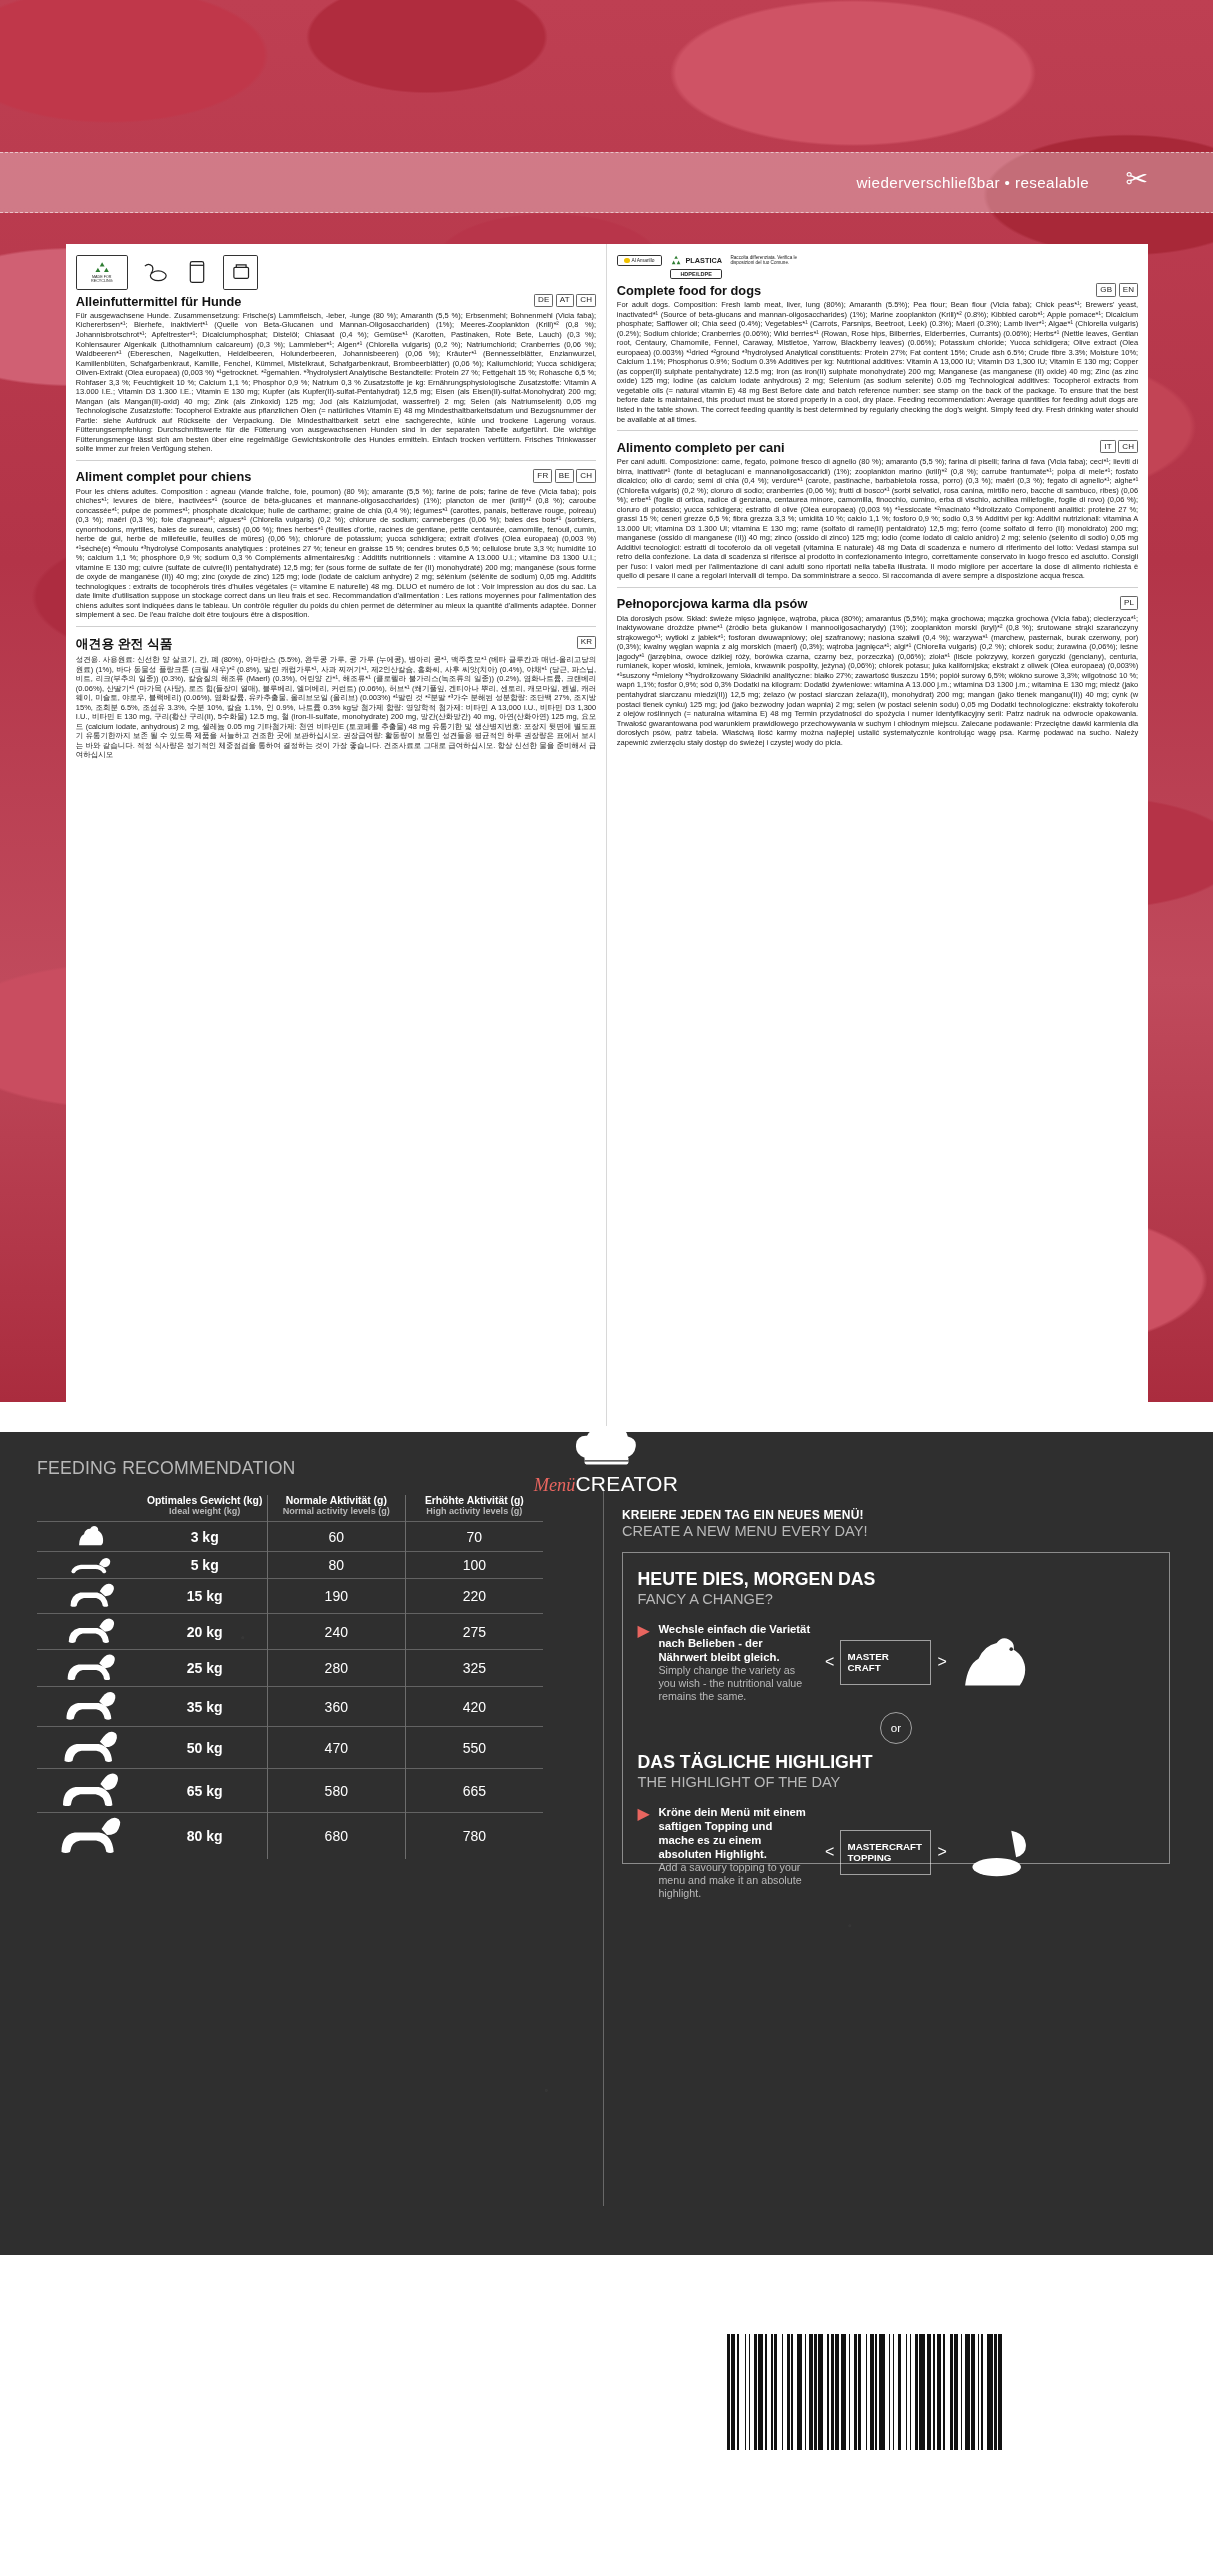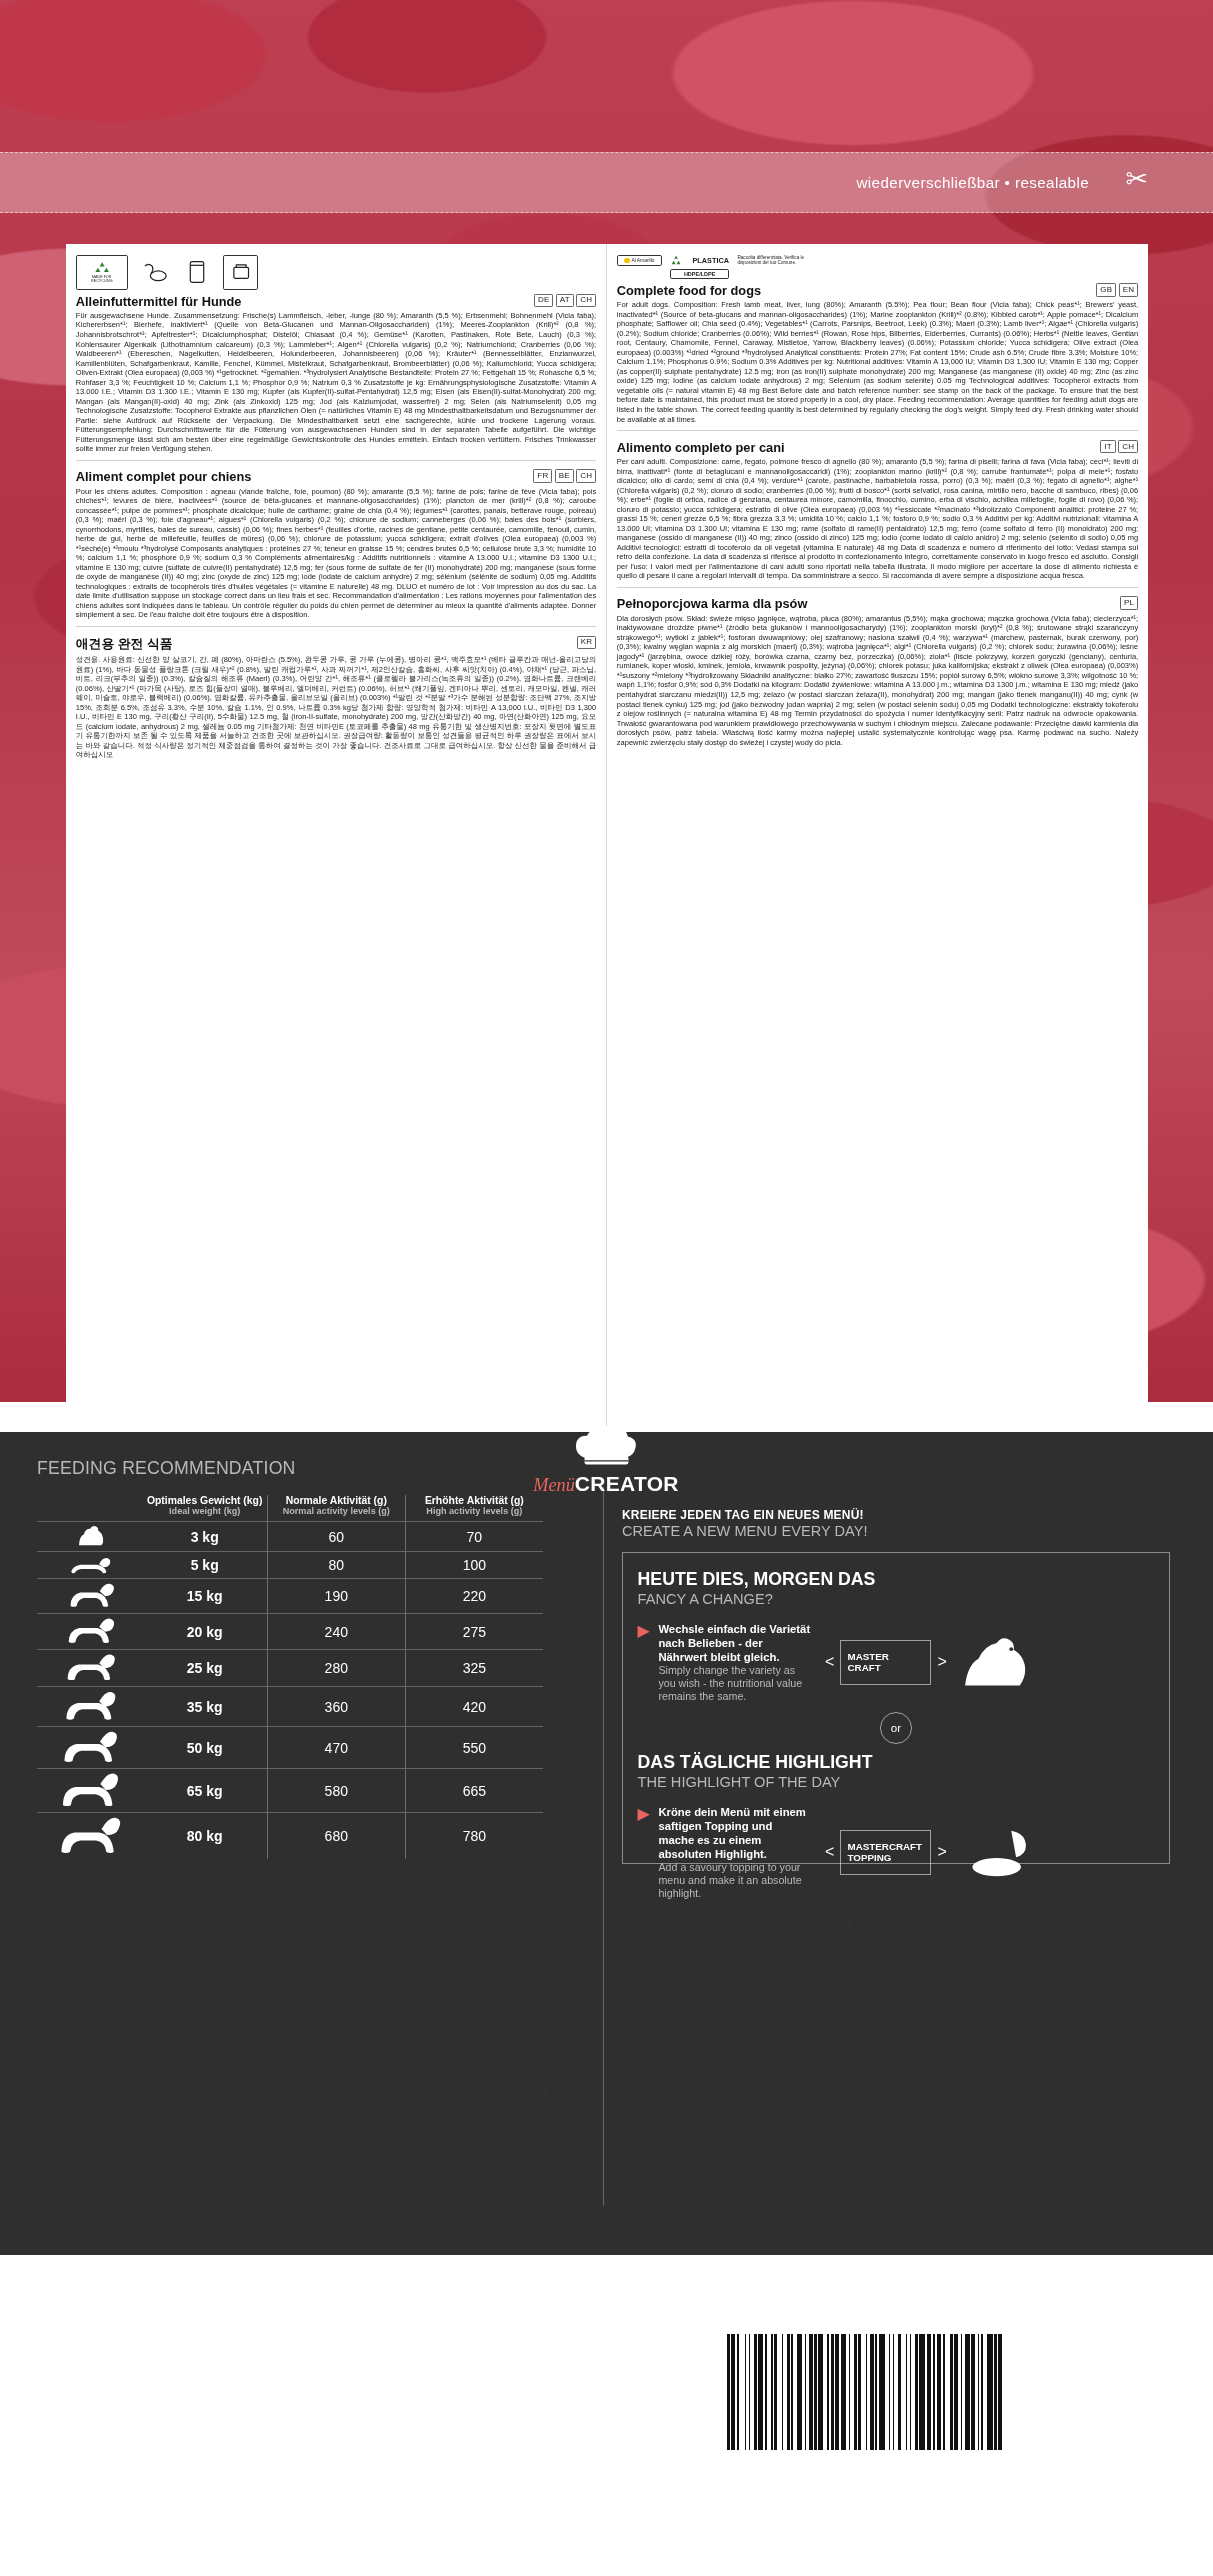--- a/index.html
+++ b/index.html
@@ -94,21 +94,21 @@
     display:flex; align-items:center; justify-content:center;
   }
   .icon-box.noborder { border:none; }
   .plastica-box { display:flex; flex-direction:column; gap:1.8px; }
   .amarillo {
     border:0.9px solid #333; border-radius:1.8px; padding:1.8px 3.7px;
     font-size:4.9px; text-align:center; color:#222; width:45px;
     display:flex; align-items:center; justify-content:center; gap:1.8px;
   }
   .dot-yellow { width:5.5px;height:5.5px;border-radius:50%;background:#f2c200;display:inline-block; }
-  .plastica-row { display:flex; align-items:center; gap:10px; }
+  .plastica-row { display:flex; align-items:center; gap:3px; }
   .plastica-txt { font-size:7.3px; font-weight:bold; color:#222; }
   .hdpe {
     border:0.9px solid #333; border-radius:1.8px; text-align:center;
     font-size:5.5px; font-weight:bold; padding:1.2px 2.4px; color:#222; margin-top:1.2px;
   }
   .racc { font-size:4.6px; line-height:1.1; color:#222; max-width:79px; }
 
   
   .dark-panel {
     position:absolute; left:0; top:1432px; width:1214px; height:823px;
@@ -143,21 +143,21 @@
   .th-en { color:#b9b9b9; font-size:9.1px; text-align:center; padding-bottom:4.9px;}
   .col-sep { border-left:0.6px solid rgba(255,255,255,.3); }
   .row-line td { border-top:0.6px solid rgba(255,255,255,.25); }
   .cell-weight { color:#fff; font-size:14px; font-weight:bold; text-align:center; padding:6.7px 0; width:116px;}
   .cell-num { color:#fff; font-size:14px; text-align:center; padding:6.7px 0; width:128px;}
   .dogcell { width:98px; text-align:center; padding:2.4px 0; }
 
   
   .chef { position:absolute; left:530px; top:-6.1px; width:152px; text-align:center; }
   .menu-word { color:#e8655f; font-size:18.3px; font-style:italic; font-family:"Liberation Serif", serif; }
-  .creator-word { color:#ffffff; font-size:21px; font-weight:bold; letter-spacing:0.3px; }
+  .creator-word { color:#ffffff; font-size:21px; font-weight:normal; letter-spacing:0.3px; }
 
   .mc-title { color:#fff; font-size:12px; font-weight:bold; letter-spacing:0.2px; }
   .mc-sub { color:#b9b9b9; font-size:14.6px; margin-top:0.6px; }
   .mc-box {
     margin-top:13.4px; border:0.6px solid rgba(255,255,255,.45); padding:16px 14.6px 17px 14.6px;
     position:relative; height:312px;
   }
   .mc-h1 { color:#fff; font-size:17.7px; font-weight:bold; }
   .mc-h2 { color:#b9b9b9; font-size:14.6px; margin-top:0.6px; }
   .mc-item { display:flex; gap:8.5px; margin-top:14.6px; }

